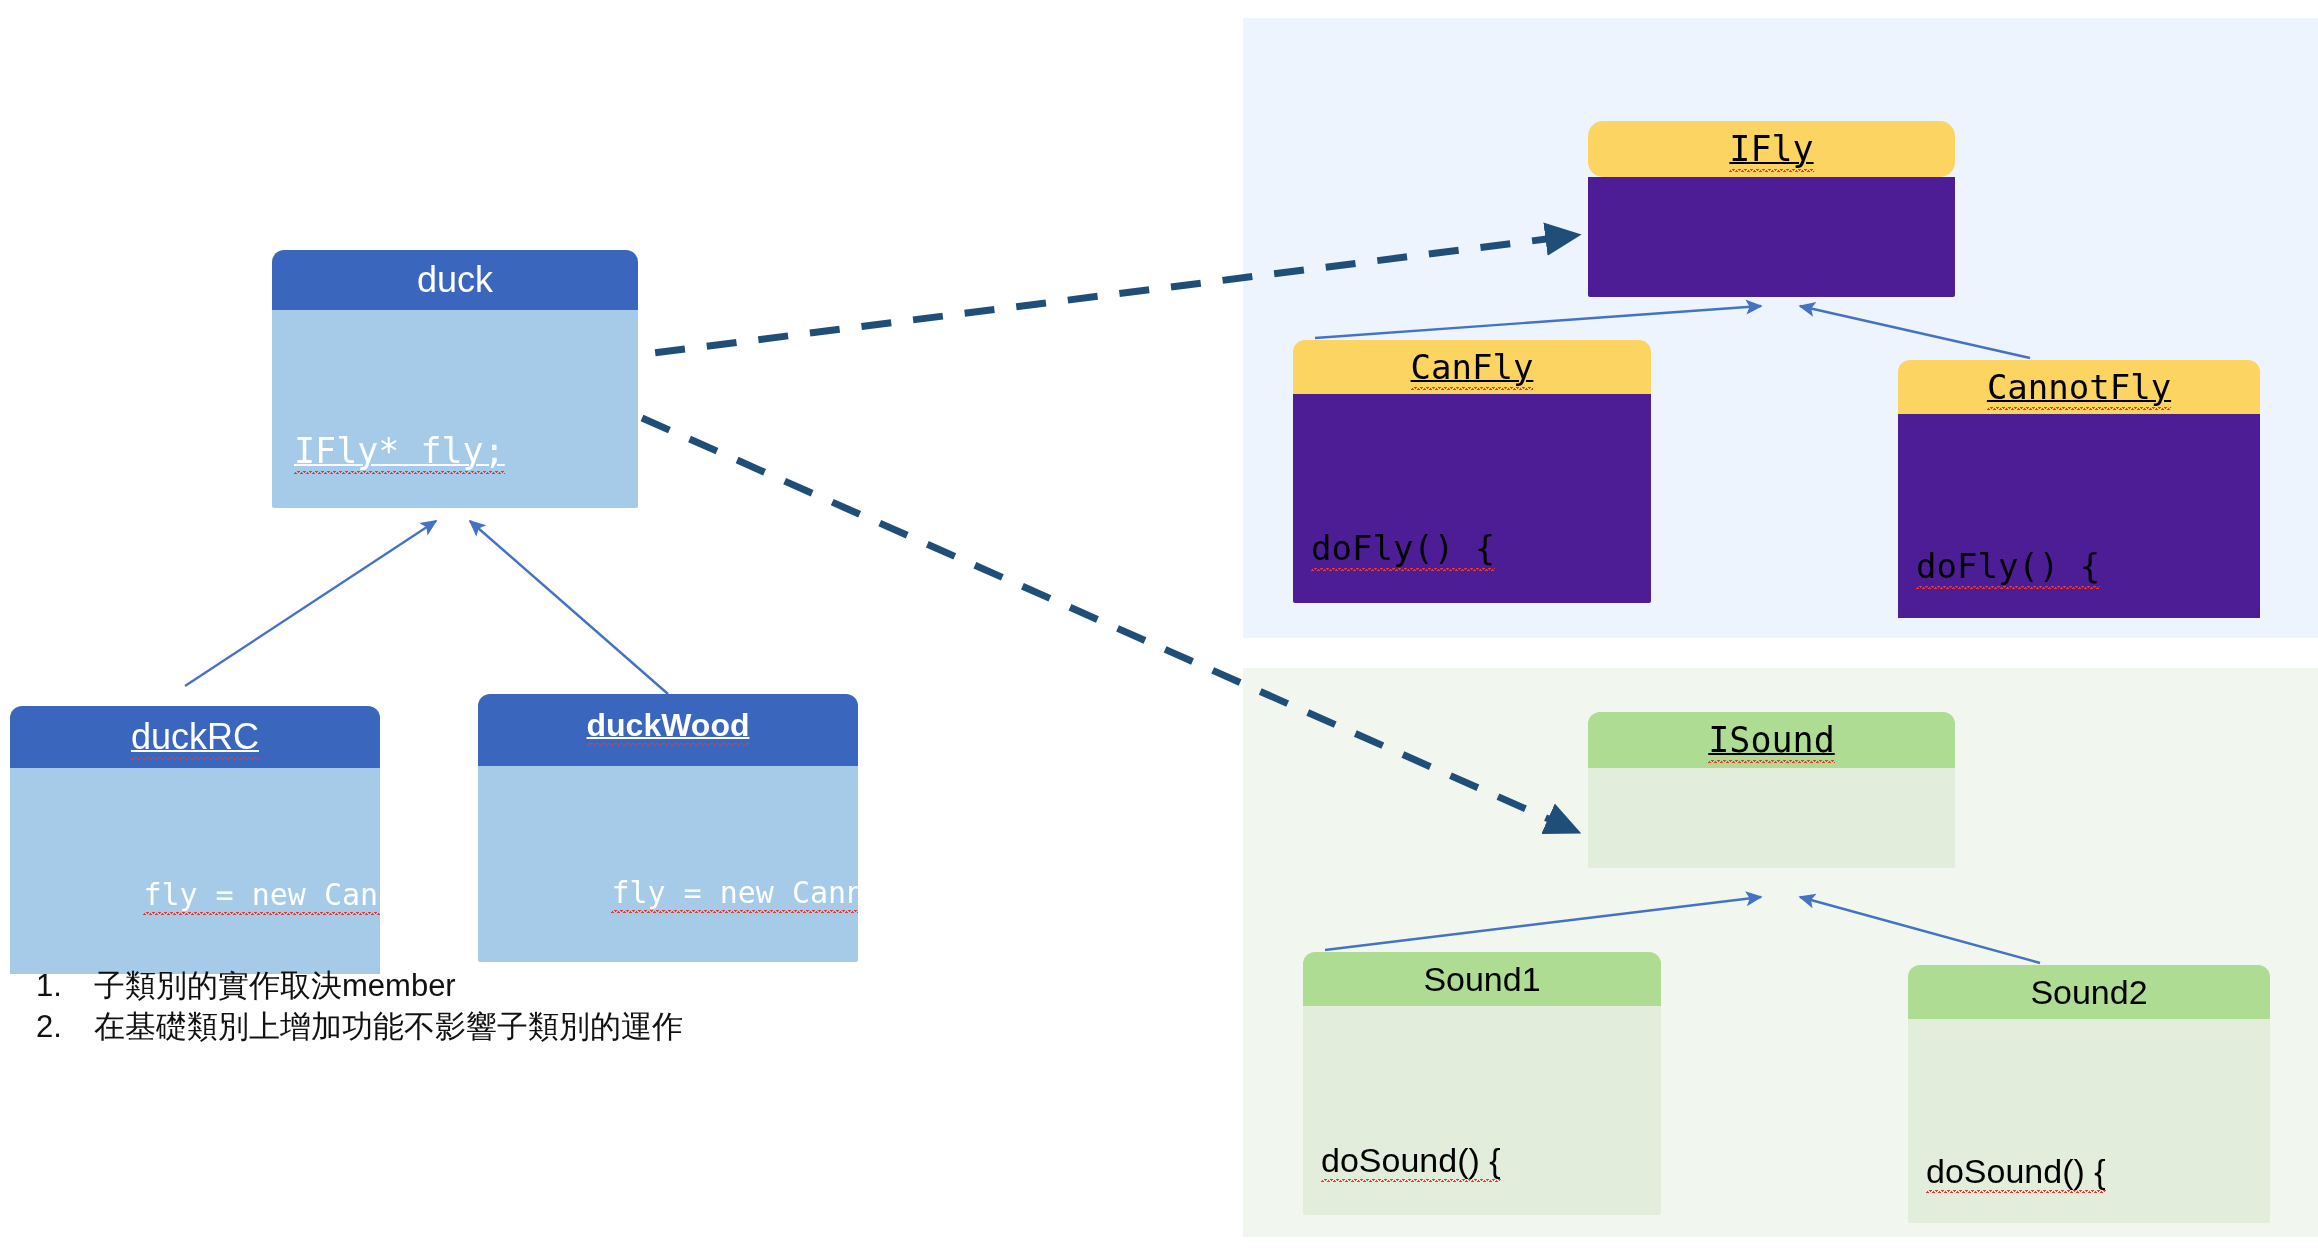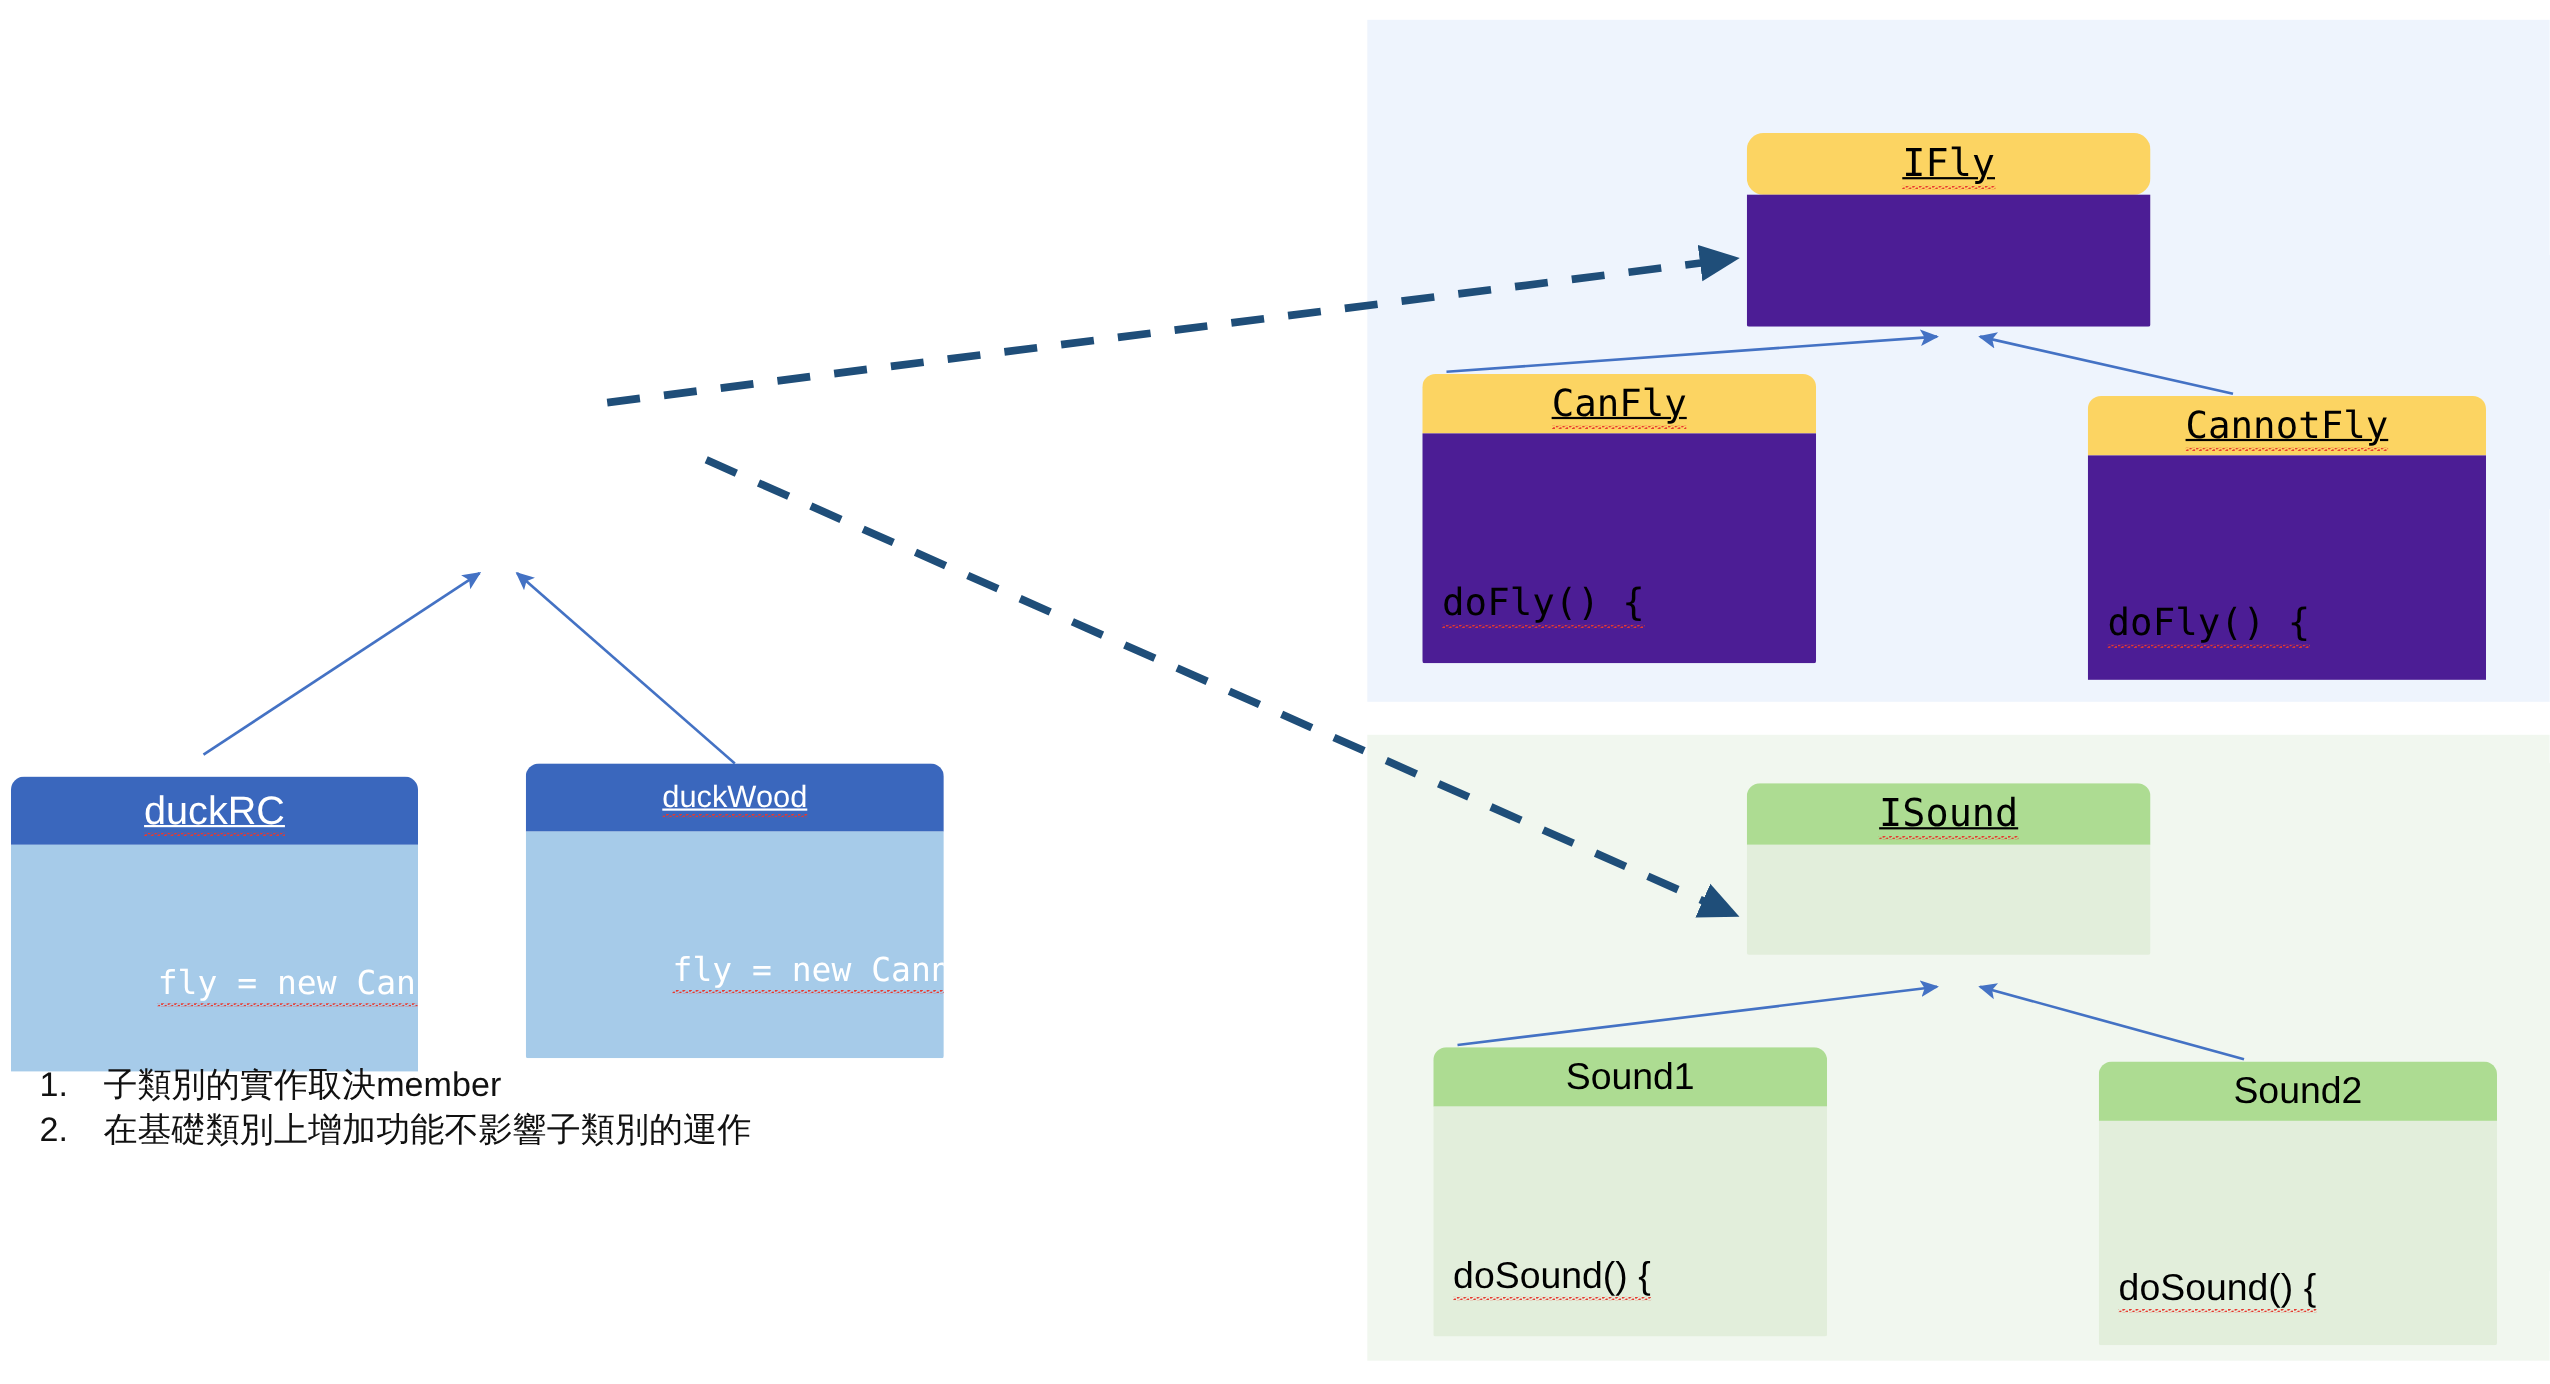--- a/index.html
+++ b/index.html
@@ -125,21 +125,21 @@
   #box-duckrc { left: 10px; top: 706px; width: 370px; height: 284px; }
   #box-duckrc .hdr { height: 62px; line-height: 62px; font-size: 36px; }
   #box-duckrc .body {
     height: 206px;
     padding: 67px 0 0 25px;
     font-size: 30px;
     line-height: 40px;
   }
 
   #box-duckwood { left: 478px; top: 694px; width: 380px; height: 268px; }
-  #box-duckwood .hdr { height: 62px; line-height: 62px; font-size: 28px; }
+  #box-duckwood .hdr { height: 72px; line-height: 62px; font-size: 32px; font-weight: bold; }
   #box-duckwood .body {
     height: 206px;
     padding: 67px 0 0 25px;
     font-size: 30px;
     line-height: 40px;
   }
 
   #box-ifly { left: 1588px; top: 121px; width: 367px; height: 176px; }
   #box-ifly .hdr { height: 56px; line-height: 56px; font-size: 35px; border-radius: 15px; }
   #box-ifly .body {
@@ -239,20 +239,28 @@
 
     <path d="M1325,950 L1761,897" stroke="#4472c4" stroke-width="2.4" fill="none" marker-end="url(#tri-blue)"></path>
 
     <path d="M2040,963 L1800,897" stroke="#4472c4" stroke-width="2.4" fill="none" marker-end="url(#tri-blue)"></path>
 
     <path d="M552,366 L1578,235" stroke="#1f4e79" stroke-width="7" stroke-dasharray="30 22" fill="none" marker-end="url(#tri-navy)"></path>
 
     <path d="M642,418 L1578,832" stroke="#1f4e79" stroke-width="7" stroke-dasharray="30 22" fill="none" marker-end="url(#tri-navy)"></path>
   </svg>
 
+  <div class="cls blue" id="box-duck">
+    <div class="hdr sans">duck</div>
+    <div class="body mono">
+      <div><span class="u sq">IFly* fly;</span></div>
+      
+      
+    </div>
+  </div>
 
   <div class="cls blue" id="box-duckrc">
     <div class="hdr sans">
       <span class="u sq">duckRC</span>
     </div>
     <div class="body mono">
       <span class="sq">fly = new CanFly()</span>
     </div>
   </div>
 

